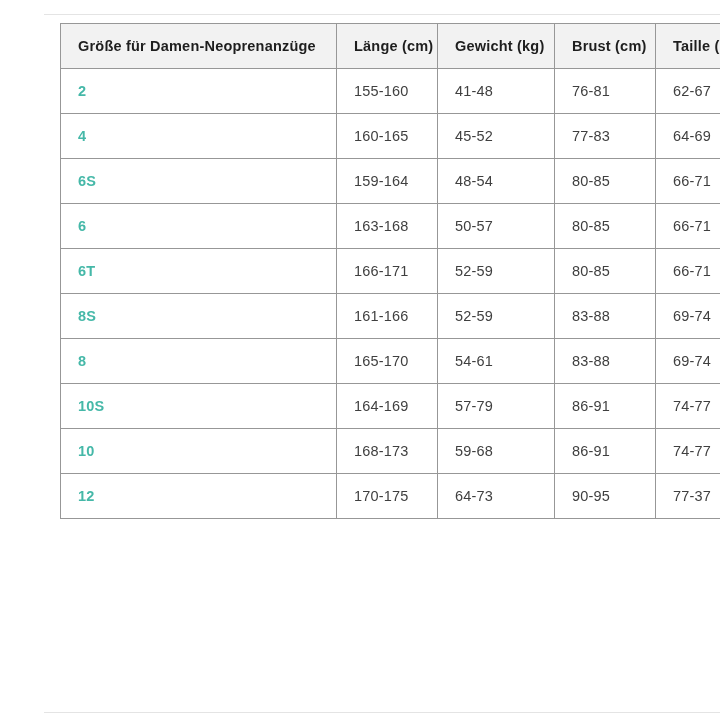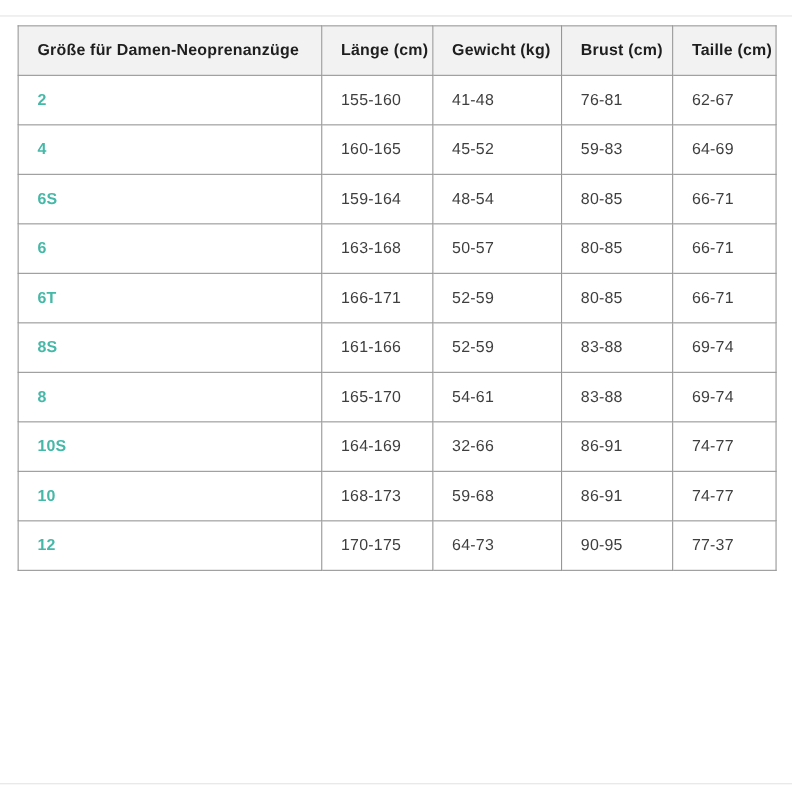--- a/index.html
+++ b/index.html
@@ -9,20 +9,21 @@
     height: 720px;
     background: #ffffff;
     font-family: "Liberation Sans", sans-serif;
     overflow: hidden;
   }
   .page {
     position: relative;
     width: 600px;
     height: 720px;
     background: #ffffff;
+    margin-left: 44px;
   }
   .rule {
     position: absolute;
     left: 0;
     width: 720px;
     height: 1px;
     background: #e4e4e4;
   }
   .rule.top { top: 14px; }
   .rule.bottom { top: 712px; }
@@ -91,21 +92,21 @@
           <td class="size">2</td>
           <td>155-160</td>
           <td>41-48</td>
           <td>76-81</td>
           <td>62-67</td>
         </tr>
         <tr>
           <td class="size">4</td>
           <td>160-165</td>
           <td>45-52</td>
-          <td>59-83</td>
+          <td>77-83</td>
           <td>64-69</td>
         </tr>
         <tr>
           <td class="size">6S</td>
           <td>159-164</td>
           <td>48-54</td>
           <td>80-85</td>
           <td>66-71</td>
         </tr>
         <tr>
@@ -132,21 +133,21 @@
         <tr>
           <td class="size">8</td>
           <td>165-170</td>
           <td>54-61</td>
           <td>83-88</td>
           <td>69-74</td>
         </tr>
         <tr>
           <td class="size">10S</td>
           <td>164-169</td>
-          <td>32-66</td>
+          <td>57-79</td>
           <td>86-91</td>
           <td>74-77</td>
         </tr>
         <tr>
           <td class="size">10</td>
           <td>168-173</td>
           <td>59-68</td>
           <td>86-91</td>
           <td>74-77</td>
         </tr>

